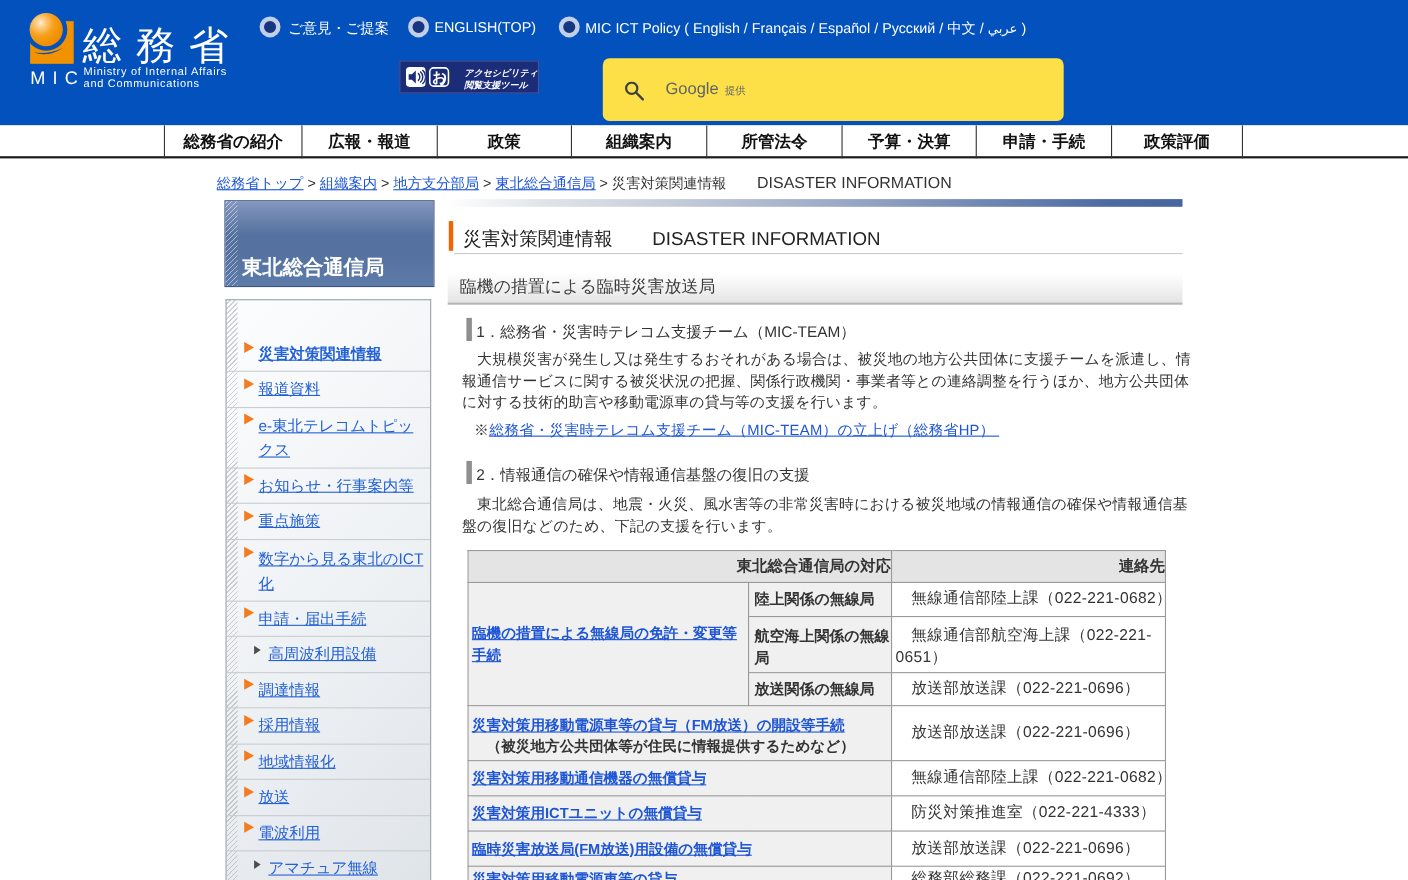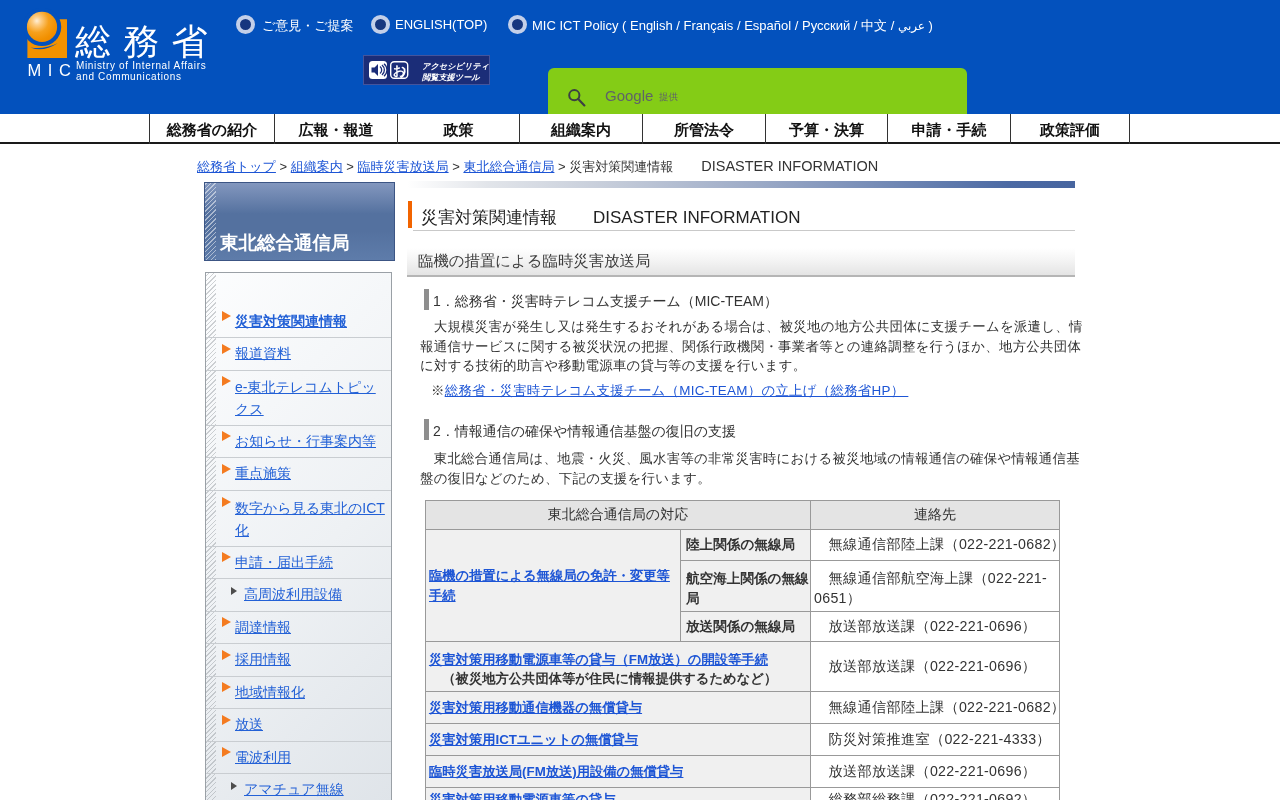--- a/index.html
+++ b/index.html
@@ -11,21 +11,21 @@
 #nav{position:absolute;left:0;top:114px;width:1280px;height:30px;background:#fff;border-bottom:2px solid #1a1a1a}
 .nv{position:absolute;top:0;height:30px;border-left:1px solid #333;text-align:center;
  font-size:15px;font-weight:bold;color:#111;line-height:32px;letter-spacing:0}
 #bc{position:absolute;left:197px;top:158px;font-size:13px;color:#333}
 #bc a{color:#1d55d5}
 .toplink{position:absolute;color:#fff;font-size:13px;top:17px}
 .circ{position:absolute;top:15px;width:19px;height:19px;border-radius:50%;
  background:#16367f;border:4.5px solid #c3cfe9}
 #acc{position:absolute;left:363px;top:55px;width:127px;height:30px;background:#1b2d78;
  border:1px solid #44549c}
-#search{position:absolute;left:548px;top:68px;width:419px;height:57px;background:#84cc16;border-radius:6px}
+#search{position:absolute;left:548px;top:53px;width:419px;height:57px;background:#fde047;border-radius:6px}
 
 #sbh{position:absolute;left:204px;top:182px;width:191px;height:79px;
  background:linear-gradient(180deg,#8397be 0%,#54719f 40%,#54719f 62%,#5e7caa 100%);
  border:1px solid #3c5584}
 #sbh .stripes{position:absolute;left:0;top:0;width:11px;height:100%;
  background:repeating-linear-gradient(315deg,rgba(255,255,255,.5) 0 1px,rgba(255,255,255,0) 1px 3.2px)}
 #sbh .t{position:absolute;left:15px;bottom:5px;color:#fff;font-size:18.5px;font-weight:bold}
 #menu{position:absolute;left:205px;top:272px;width:187px;height:529px;
  background:linear-gradient(135deg,#fcfdfe 0%,#eef1f4 55%,#dfe4e9 100%);
  border:1px solid #9aa0a6;border-bottom:none}
@@ -49,21 +49,21 @@
  background:linear-gradient(180deg,#ffffff 0%,#f4f4f4 45%,#e4e4e4 100%);
  border-bottom:2px solid #b5b5b5;font-size:15.4px;color:#3c3c3c;line-height:26px;padding-left:11px}
 .h3{position:absolute;font-size:14px;color:#333;white-space:nowrap}
 .h3 .gb{display:inline-block;width:5px;height:21px;background:#8e8e8e;vertical-align:-4px;margin-right:4px}
 .body13{position:absolute;font-size:13.45px;color:#333;line-height:19.6px;white-space:nowrap;letter-spacing:0.25px}
 a.blk{color:#1d55d5}
 
 #tbl{position:absolute;left:18px;top:320px;width:634px;border-collapse:collapse;table-layout:fixed;
  font-size:14px;color:#333}
 #tbl th,#tbl td{border:1px solid #999;vertical-align:middle;line-height:19.4px;padding:0;white-space:nowrap}
-#tbl th{background:#e4e4e4;font-size:14px;font-weight:normal;text-align:center}
+#tbl th{background:#e4e4e4;font-size:14px;font-weight:bold;text-align:right}
 #tbl td.c1{background:#f0f0f0;padding-left:3px;padding-right:2px;font-size:13.3px}
 #tbl td.c2{background:#f0f0f0;font-weight:bold;padding-left:5px;padding-right:4px;font-size:13.6px}
 #tbl td.c3{background:#fff;padding-left:3px;font-size:14.2px;letter-spacing:0.3px}
 #tbl a{color:#1d55d5;font-weight:bold}
 </style>
 </head>
 <body>
 <div id="hd">
   <svg width="150" height="72" viewBox="0 0 150 72" style="position:absolute;left:24px;top:8px">
     <defs>
@@ -121,21 +121,21 @@
   <div class="nv" style="left:149px;width:125px">総務省の紹介</div>
   <div class="nv" style="left:274px;width:123px">広報・報道</div>
   <div class="nv" style="left:397px;width:122px">政策</div>
   <div class="nv" style="left:519px;width:123px">組織案内</div>
   <div class="nv" style="left:642px;width:123px">所管法令</div>
   <div class="nv" style="left:765px;width:122px">予算・決算</div>
   <div class="nv" style="left:887px;width:123px">申請・手続</div>
   <div class="nv" style="left:1010px;width:120px;border-right:1px solid #333">政策評価</div>
 </div>
 
-<div id="bc"><a href="#">総務省トップ</a> &gt; <a href="#">組織案内</a> &gt; <a href="#">臨時災害放送局</a> &gt; <a href="#">東北総合通信局</a> &gt; 災害対策関連情報<span style="margin-left:28px;font-size:14.5px">DISASTER INFORMATION</span></div>
+<div id="bc"><a href="#">総務省トップ</a> &gt; <a href="#">組織案内</a> &gt; <a href="#">地方支分部局</a> &gt; <a href="#">東北総合通信局</a> &gt; 災害対策関連情報<span style="margin-left:28px;font-size:14.5px">DISASTER INFORMATION</span></div>
 
 <div id="sbh">
     <div class="stripes"></div>
     <div class="t">東北総合通信局</div>
   </div>
 
 <div id="menu">
   <div class="stripes"></div>
   <div class="mi" style="top:32.5px;height:32.5px;padding-top:5.3px">
       <span class="ar"></span>

